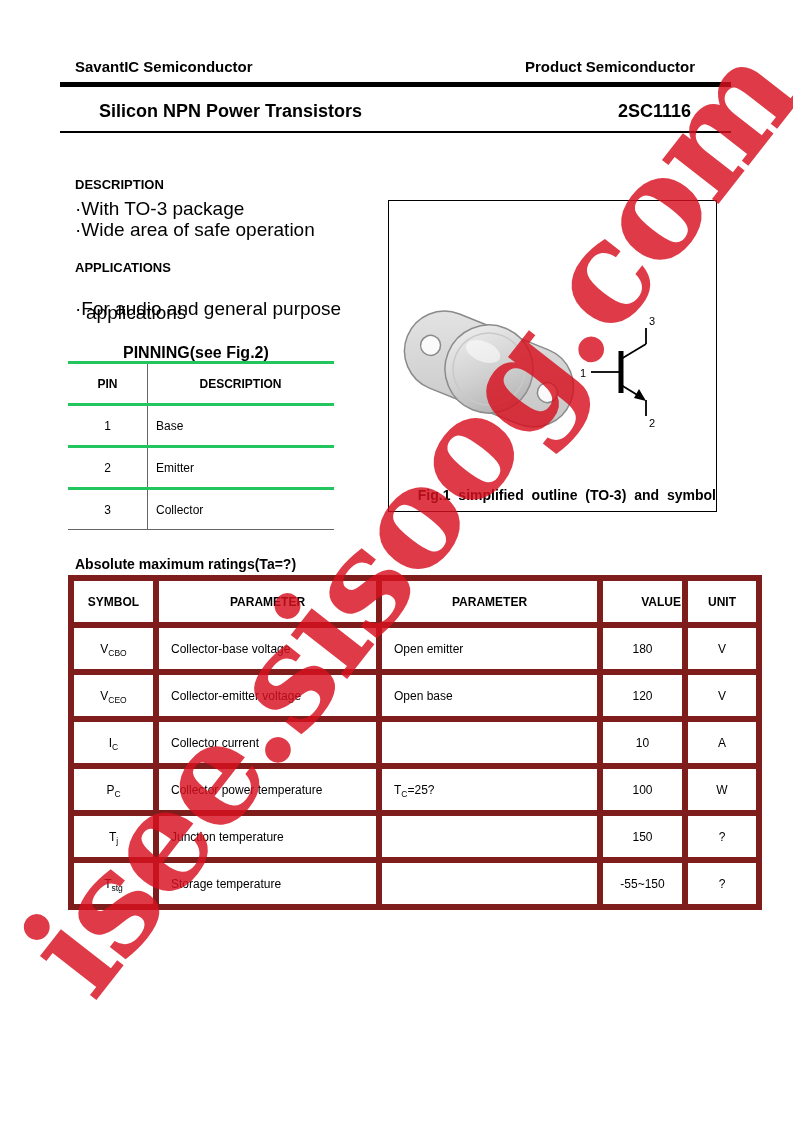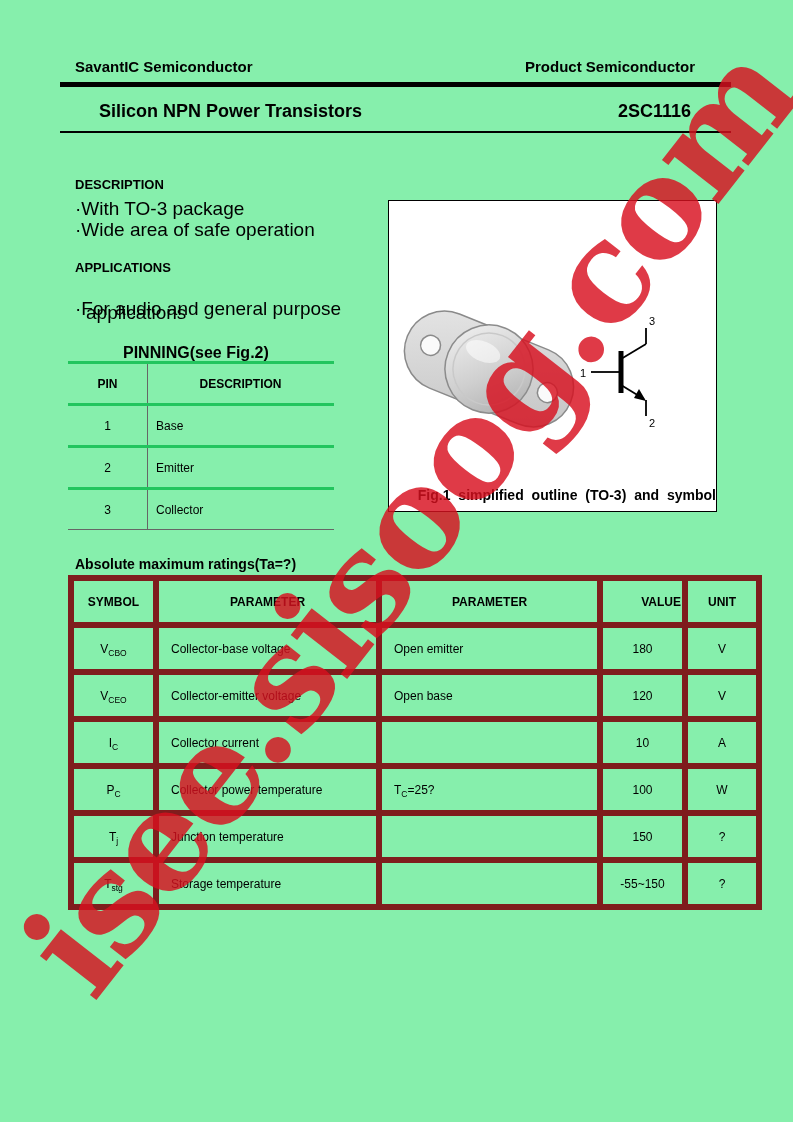--- a/index.html
+++ b/index.html
@@ -1,18 +1,18 @@
 <!DOCTYPE html>
 <html><head>
 <meta charset="utf-8">
 <style>
   html,body { margin:0; padding:0; background:#888; }
   .page {
     position:relative; width:793px; height:1122px; margin:0 auto;
-    background:#86efac; color:#000;
+    background:#ffffff; color:#000;
     font-family:"Liberation Sans", sans-serif;
     overflow:hidden;
     text-decoration:underline;
   }
   .abs { position:absolute; }
 
   .hdr-left  { left:75px; top:58px; font-size:15px; font-weight:bold; }
   .hdr-right { right:98px; top:58px; font-size:15px; font-weight:bold; }
   .rule-thick { left:60px; top:82px; width:671px; height:5px; background:#000; }
   .title-left  { left:75px; top:101px; font-size:18px; font-weight:bold;margin-left:24px; }

